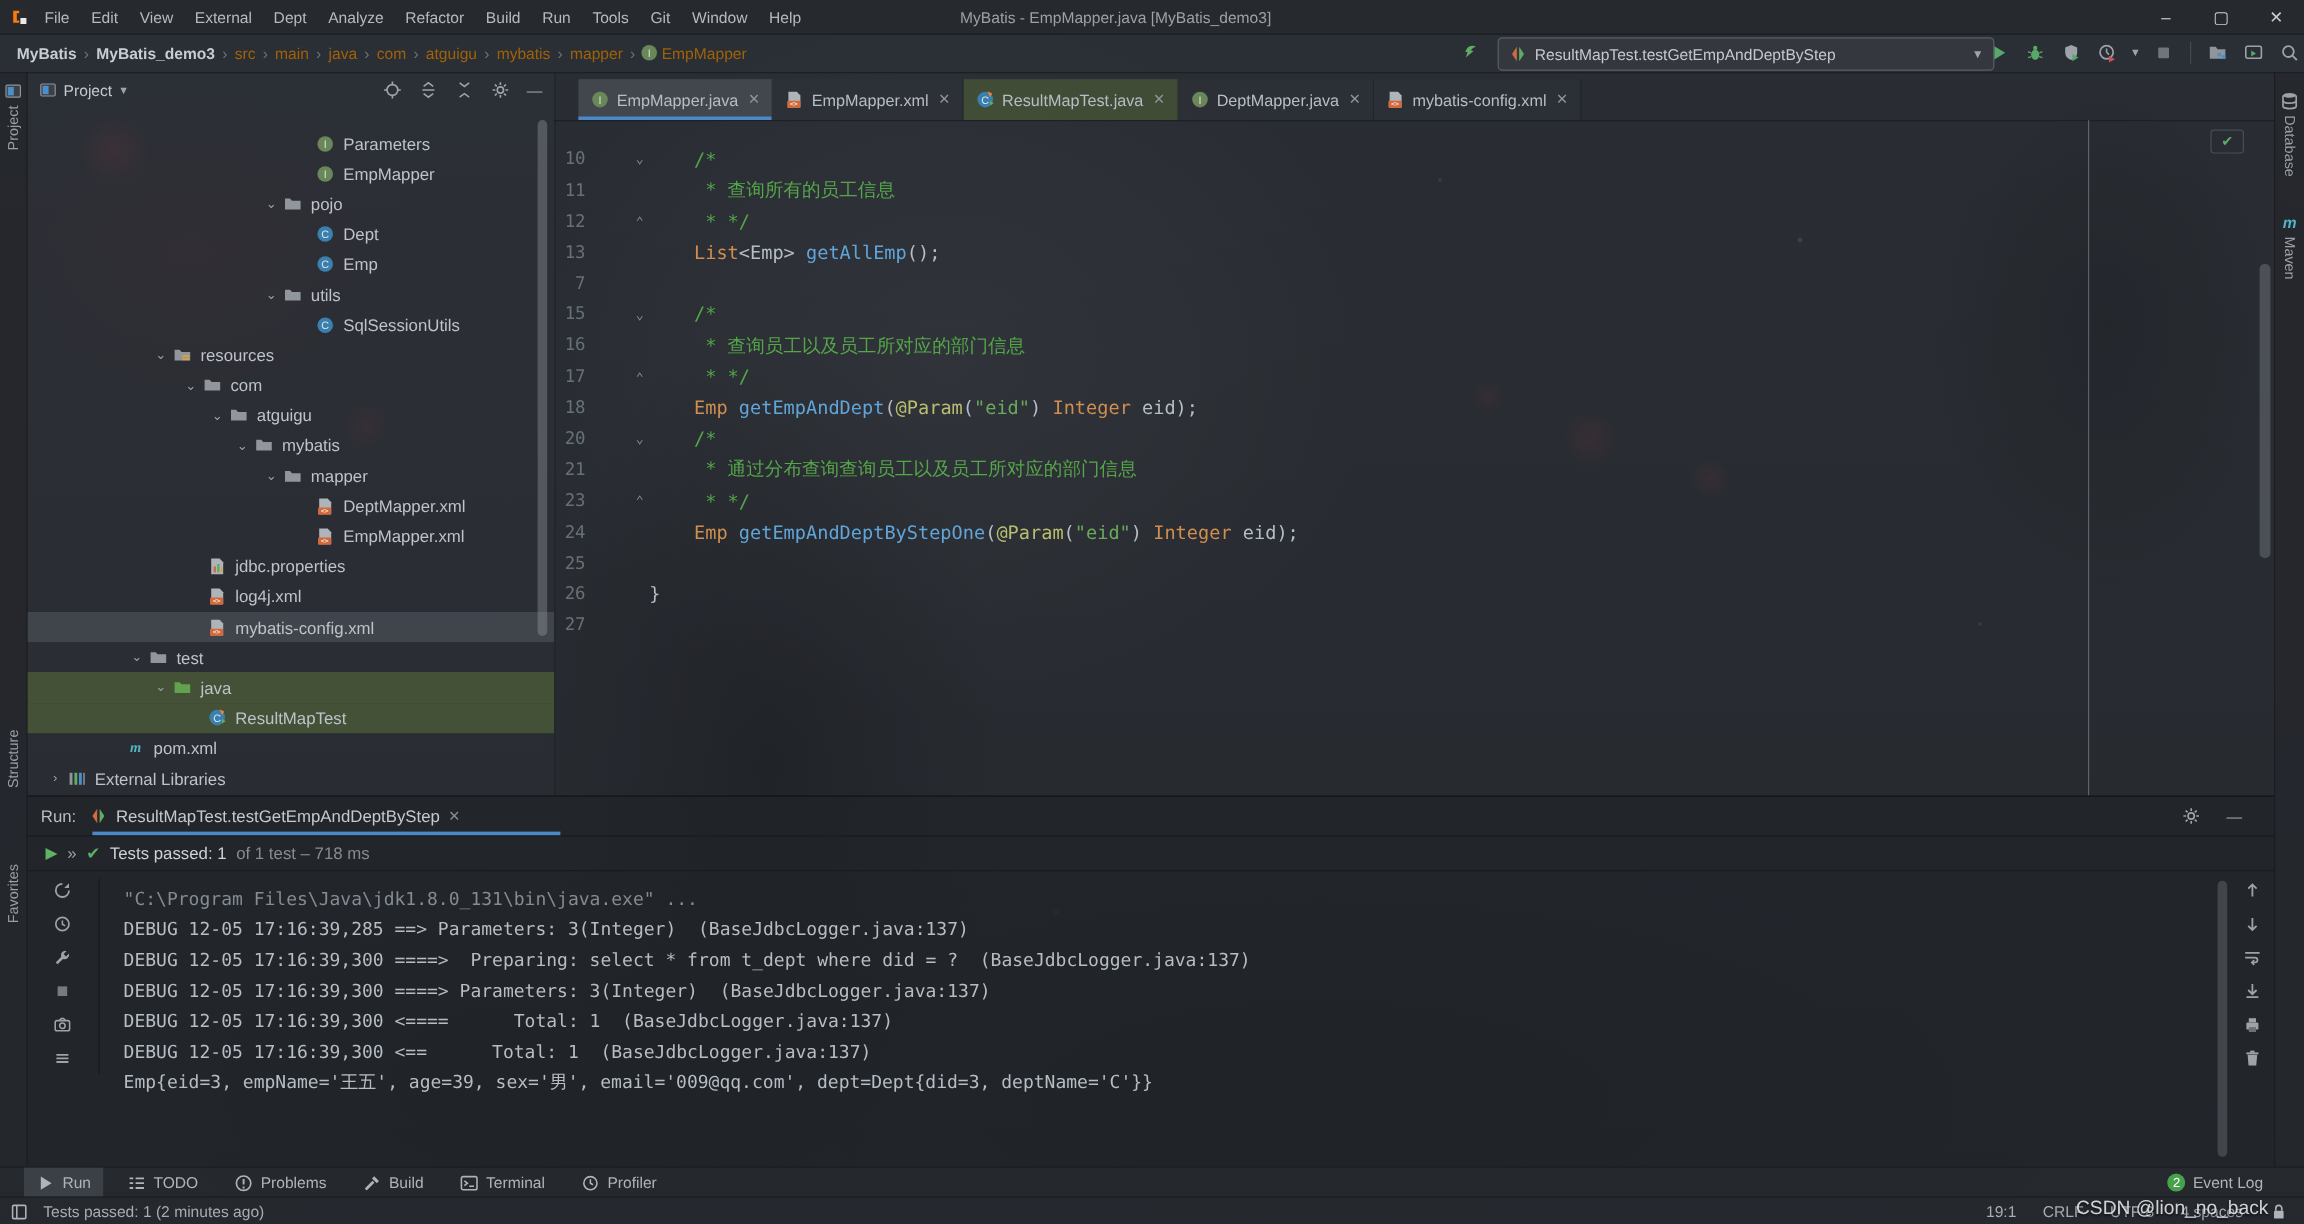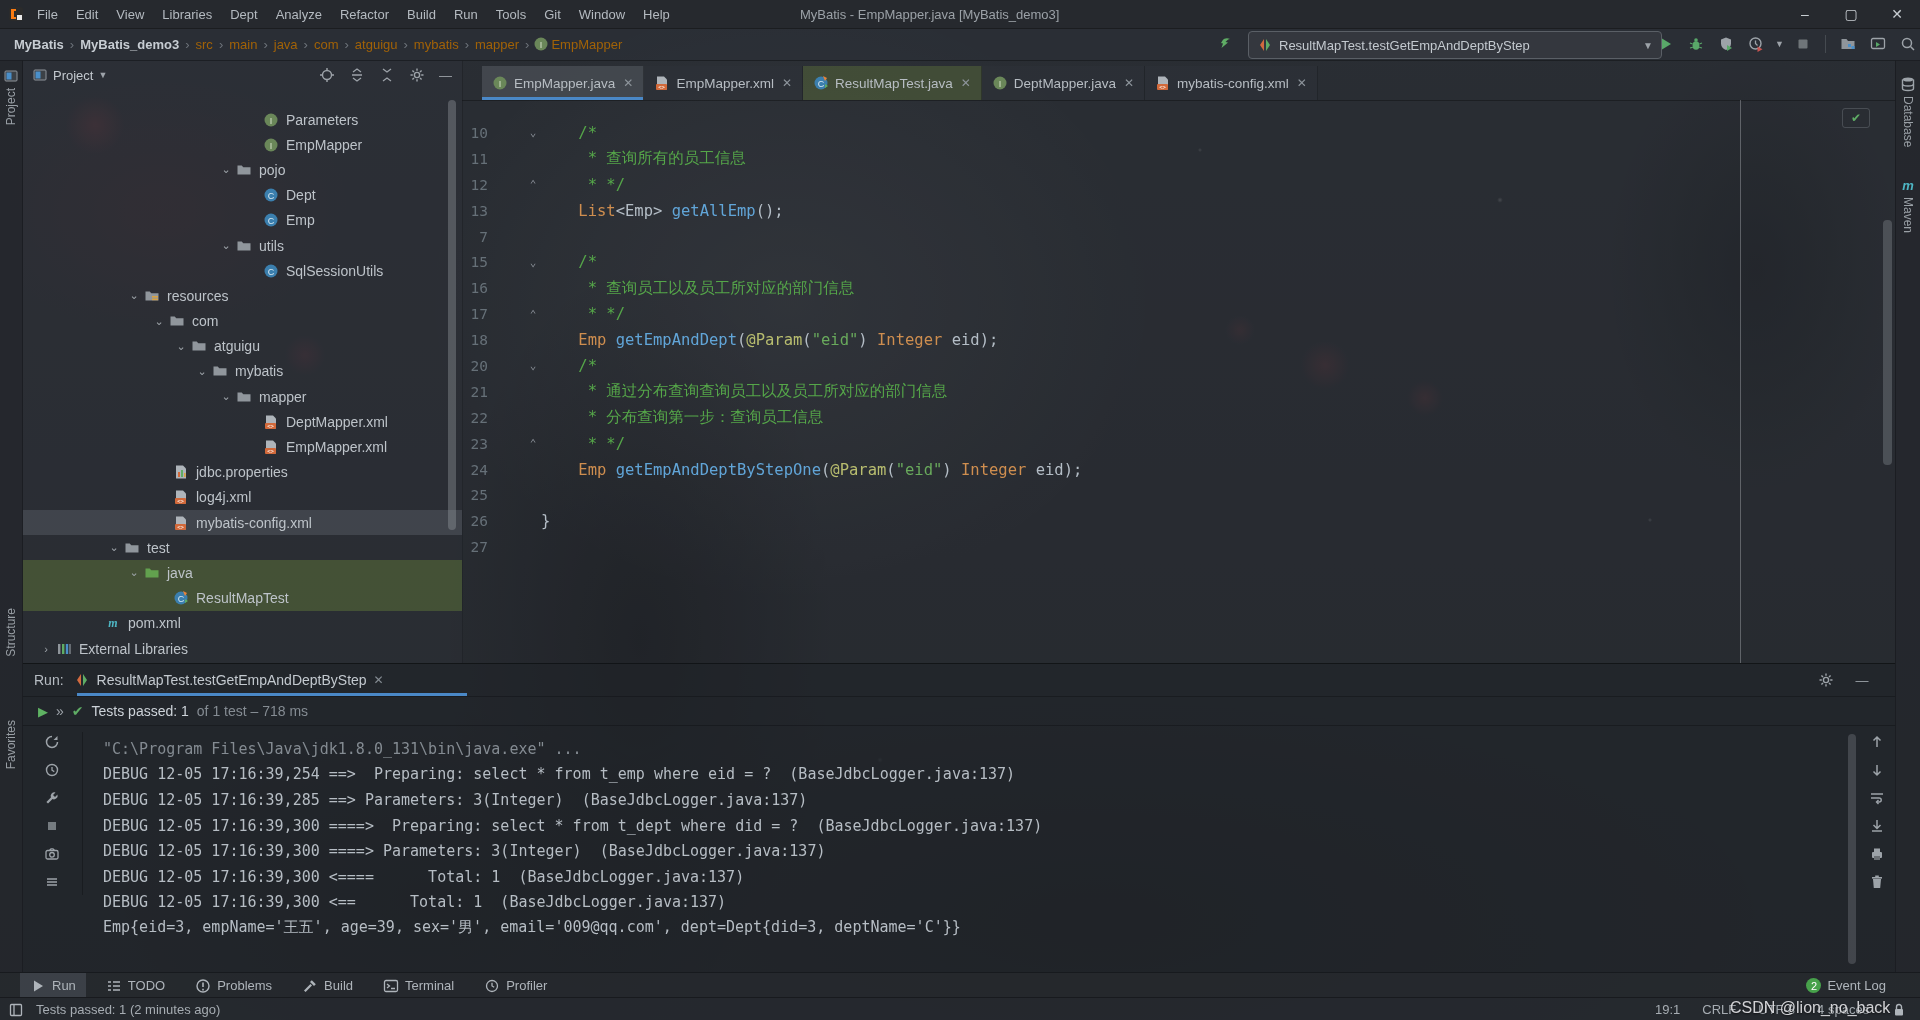--- a/index.html
+++ b/index.html
@@ -124,21 +124,21 @@
       <svg width="16" height="16" viewBox="0 0 16 16" fill="none">
         <rect x="1" y="1" width="14" height="14" rx="3" fill="#2b2b2b"></rect>
         <path d="M3 3h5v2H6v6h2v2H3z" fill="#f97a12"></path>
         <rect x="9" y="9" width="5" height="5" fill="#fff" opacity=".9"></rect>
       </svg>
     </span>
   <div class="flex" id="menu-root">
       <div class="menu-item">File</div>
       <div class="menu-item">Edit</div>
       <div class="menu-item">View</div>
-      <div class="menu-item">Libraries</div>
+      <div class="menu-item">External</div>
       <div class="menu-item">Dept</div>
       <div class="menu-item">Analyze</div>
       <div class="menu-item">Refactor</div>
       <div class="menu-item">Build</div>
       <div class="menu-item">Run</div>
       <div class="menu-item">Tools</div>
       <div class="menu-item">Git</div>
       <div class="menu-item">Window</div>
       <div class="menu-item">Help</div>
     </div>
@@ -610,21 +610,20 @@
       <div class="cl"><span class="ln">11</span><span class="fold"></span><span><span class="tok-plain">    </span><span class="tok-com"> * 查询所有的员工信息</span></span></div>
       <div class="cl"><span class="ln">12</span><span class="fold">⌃</span><span><span class="tok-plain">    </span><span class="tok-com"> * */</span></span></div>
       <div class="cl"><span class="ln">13</span><span class="fold"></span><span><span class="tok-plain">    </span><span class="tok-type">List</span><span class="tok-plain">&lt;Emp&gt; </span><span class="tok-meth">getAllEmp</span><span class="tok-plain">();</span></span></div>
       <div class="cl"><span class="ln">7</span><span class="fold"></span><span></span></div>
       <div class="cl"><span class="ln">15</span><span class="fold">⌄</span><span><span class="tok-plain">    </span><span class="tok-com">/*</span></span></div>
       <div class="cl"><span class="ln">16</span><span class="fold"></span><span><span class="tok-plain">    </span><span class="tok-com"> * 查询员工以及员工所对应的部门信息</span></span></div>
       <div class="cl"><span class="ln">17</span><span class="fold">⌃</span><span><span class="tok-plain">    </span><span class="tok-com"> * */</span></span></div>
       <div class="cl"><span class="ln">18</span><span class="fold"></span><span><span class="tok-plain">    </span><span class="tok-type">Emp</span><span class="tok-plain"> </span><span class="tok-meth">getEmpAndDept</span><span class="tok-plain">(</span><span class="tok-ann">@Param</span><span class="tok-plain">(</span><span class="tok-str">"eid"</span><span class="tok-plain">) </span><span class="tok-type">Integer</span><span class="tok-plain"> eid);</span></span></div>
       <div class="cl"><span class="ln">20</span><span class="fold">⌄</span><span><span class="tok-plain">    </span><span class="tok-com">/*</span></span></div>
       <div class="cl"><span class="ln">21</span><span class="fold"></span><span><span class="tok-plain">    </span><span class="tok-com"> * 通过分布查询查询员工以及员工所对应的部门信息</span></span></div>
-      <div class="cl"><span class="ln">22</span><span class="fold"></span><span><span class="tok-plain">    </span><span class="tok-com"> * 分布查询第一步：查询员工信息</span></span></div>
       <div class="cl"><span class="ln">23</span><span class="fold">⌃</span><span><span class="tok-plain">    </span><span class="tok-com"> * */</span></span></div>
       <div class="cl"><span class="ln">24</span><span class="fold"></span><span><span class="tok-plain">    </span><span class="tok-type">Emp</span><span class="tok-plain"> </span><span class="tok-meth">getEmpAndDeptByStepOne</span><span class="tok-plain">(</span><span class="tok-ann">@Param</span><span class="tok-plain">(</span><span class="tok-str">"eid"</span><span class="tok-plain">) </span><span class="tok-type">Integer</span><span class="tok-plain"> eid);</span></span></div>
       <div class="cl"><span class="ln">25</span><span class="fold"></span><span></span></div>
       <div class="cl"><span class="ln">26</span><span class="fold"></span><span><span class="tok-plain">}</span></span></div>
       <div class="cl"><span class="ln">27</span><span class="fold"></span><span></span></div>
     </div>
   <div class="marginline"></div>
   <div class="echeck">
       <span style="color:#5fad65;font-size:12px">✔</span>
     </div>
@@ -692,21 +691,20 @@
           </svg>
         </span>
         <span class="cico" style="display: inline-flex; align-items: center; justify-content: center;">
           <svg width="16" height="16" viewBox="0 0 16 16" fill="none">
             <path d="M3 5h10M3 8h10M3 11h10" stroke="#9da3a9" stroke-width="1.5"></path>
           </svg>
         </span>
       </div>
     <div class="con-lines" id="con-root">
         <div class="conl path">"C:\Program Files\Java\jdk1.8.0_131\bin\java.exe" ...</div>
-        <div class="conl">DEBUG 12-05 17:16:39,254 ==&gt;  Preparing: select * from t_emp where eid = ?  (BaseJdbcLogger.java:137)</div>
         <div class="conl">DEBUG 12-05 17:16:39,285 ==&gt; Parameters: 3(Integer)  (BaseJdbcLogger.java:137)</div>
         <div class="conl">DEBUG 12-05 17:16:39,300 ====&gt;  Preparing: select * from t_dept where did = ?  (BaseJdbcLogger.java:137)</div>
         <div class="conl">DEBUG 12-05 17:16:39,300 ====&gt; Parameters: 3(Integer)  (BaseJdbcLogger.java:137)</div>
         <div class="conl">DEBUG 12-05 17:16:39,300 &lt;====      Total: 1  (BaseJdbcLogger.java:137)</div>
         <div class="conl">DEBUG 12-05 17:16:39,300 &lt;==      Total: 1  (BaseJdbcLogger.java:137)</div>
         <div class="conl">Emp{eid=3, empName='王五', age=39, sex='男', email='009@qq.com', dept=Dept{did=3, deptName='C'}}</div>
       </div>
     <div class="cscroll"></div>
     <div class="con-right" id="conright-root">
         <span class="cico" style="display: inline-flex; align-items: center; justify-content: center;">

